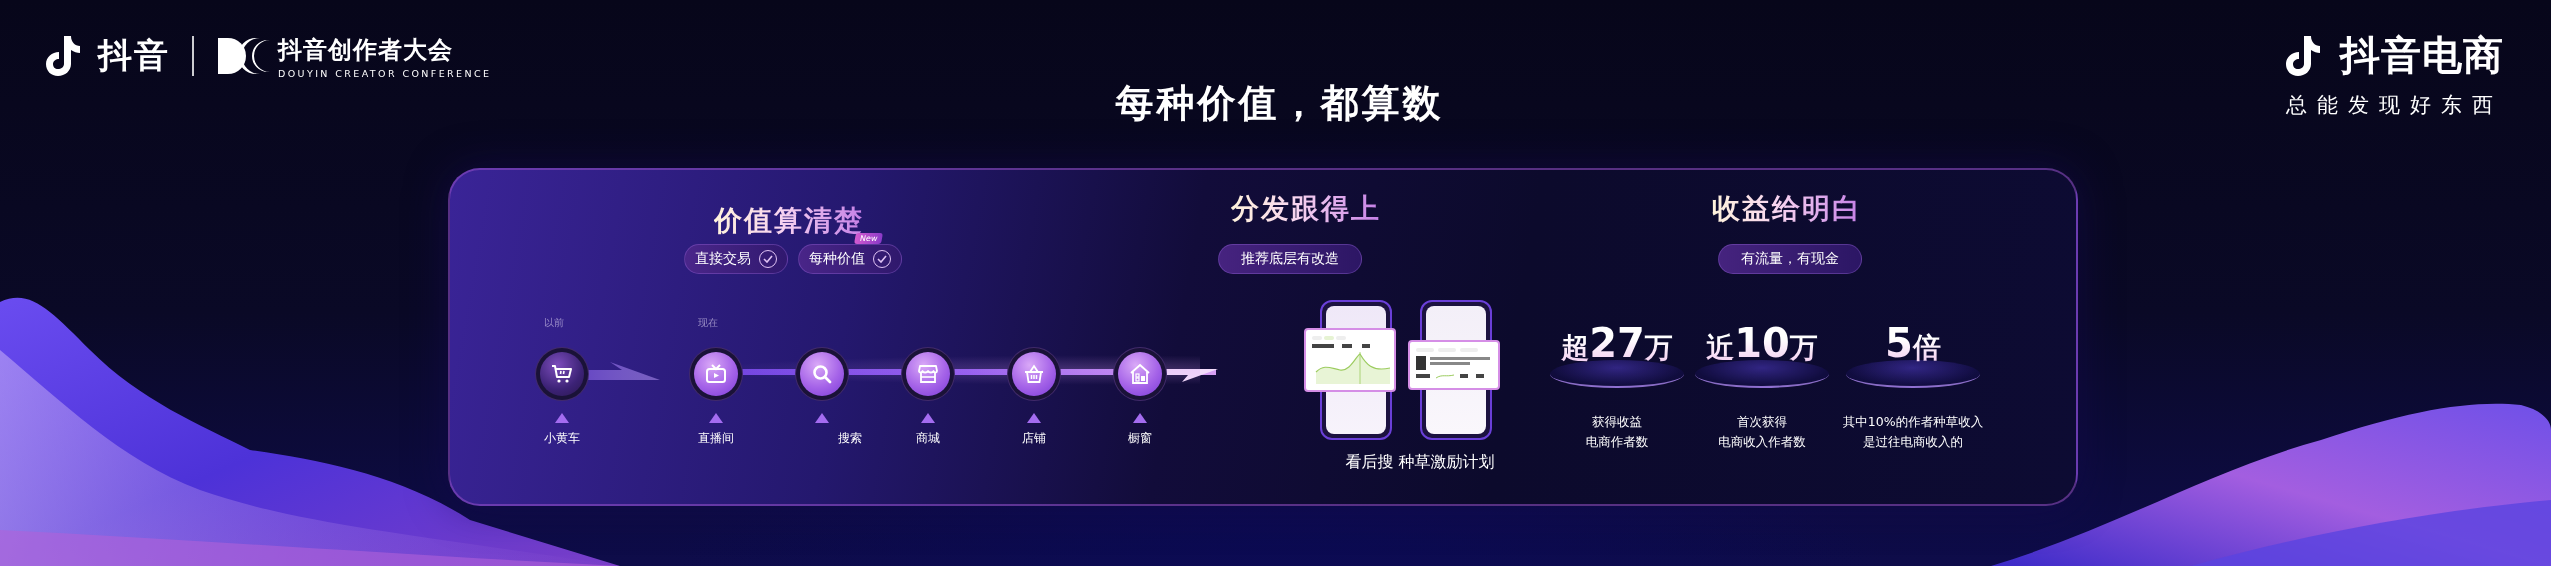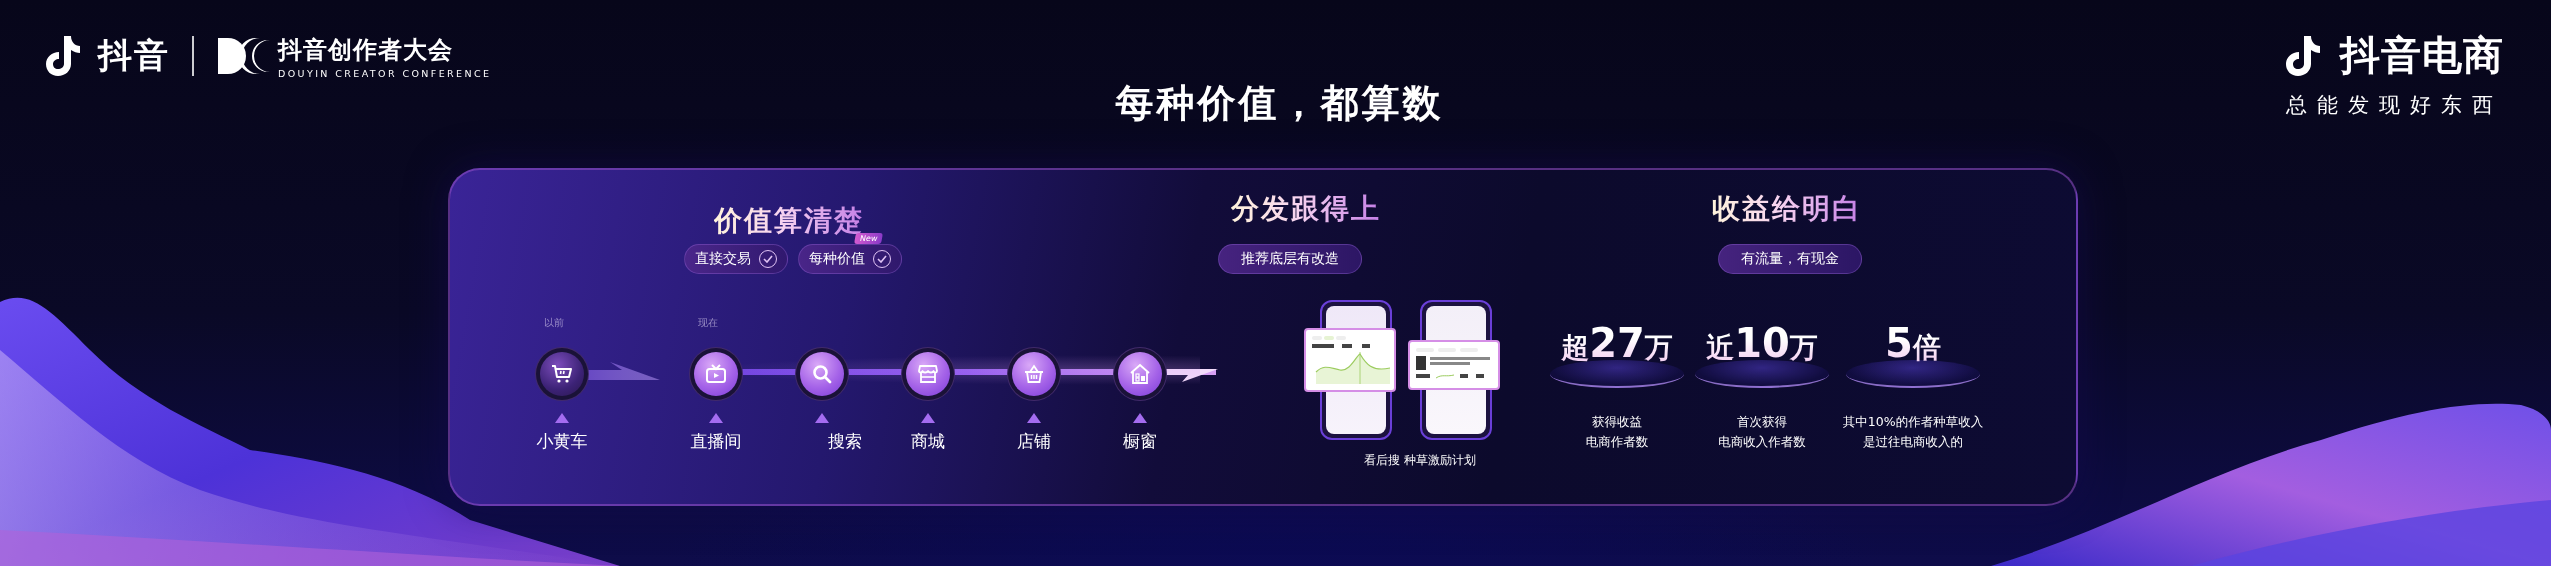--- a/index.html
+++ b/index.html
@@ -79,23 +79,23 @@
     width: 44px; height: 44px; border-radius: 50%;
     background: radial-gradient(circle at 40% 30%, #d9a8f7 0%, #a563e8 55%, #7a3ad8 100%);
     display: flex; align-items: center; justify-content: center;
   }
   .node-inner.dark { background: radial-gradient(circle at 40% 30%, #7c4dbb 0%, #3c2276 60%, #2a164f 100%); }
   .tri {
     position: absolute; width: 0; height: 0;
     border-left: 7px solid transparent; border-right: 7px solid transparent;
     border-bottom: 10px solid #a46cf0;
   }
-  .flow-label { position: absolute; font-size: 17px; text-align: center; width: 80px; }
-
-  .phones-caption { position: absolute; left: 1330px; top: 450px; width: 180px; text-align: center; font-size: 12px; }
+  .flow-label { position: absolute; font-size: 12px; text-align: center; width: 80px; }
+
+  .phones-caption { position: absolute; left: 1330px; top: 450px; width: 180px; text-align: center; font-size: 16px; }
 
   
   .stat { position: absolute; width: 150px; text-align: center; }
   .stat-value {
     font-weight: bold; white-space: nowrap;
     background: linear-gradient(180deg, #ffffff 40%, #f1c6ef 100%);
     -webkit-background-clip: text; background-clip: text; color: transparent;
   }
   .stat-value .pre, .stat-value .suf { font-size: 28px; }
   .stat-value .num { font-size: 40px; }

